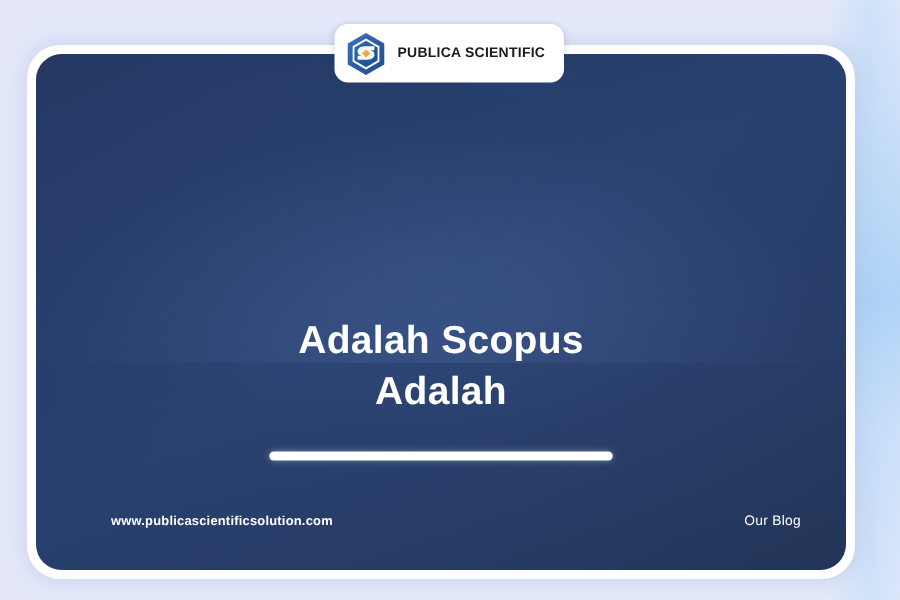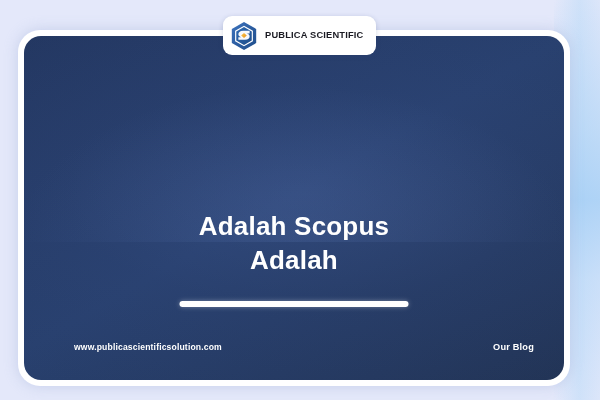--- a/index.html
+++ b/index.html
@@ -157,21 +157,21 @@
     margin-left: 20px;
   }
   .footer-url {
     font-size: 8.6px;
     font-weight: bold;
     color: #ffffff;
     letter-spacing: 0.15px;
   }
   .footer-link {
     font-size: 9.2px;
-    font-weight: bold;
+    font-weight: normal;
     color: #ffffff;
     letter-spacing: 0.2px;
   }
 </style>
 </head>
 <body>
 
 <div class="page-bg"></div>
 <div class="right-glow"></div>
 

